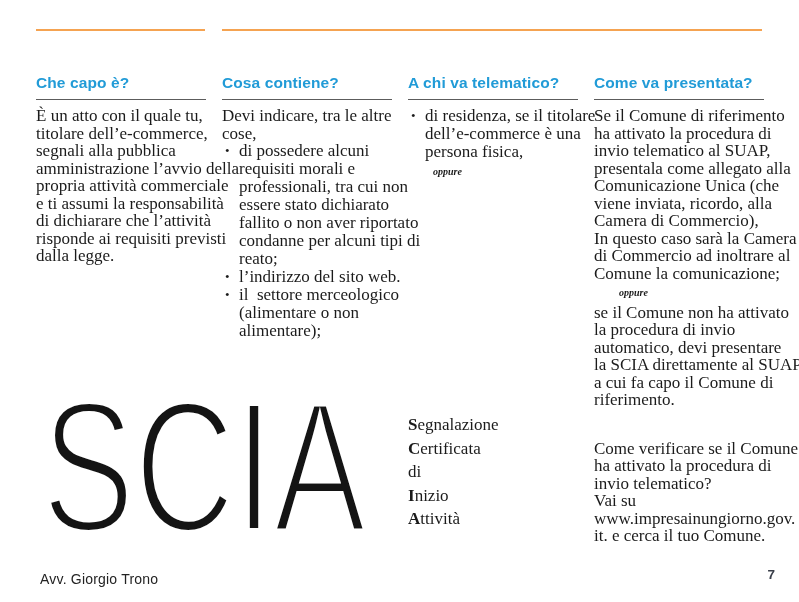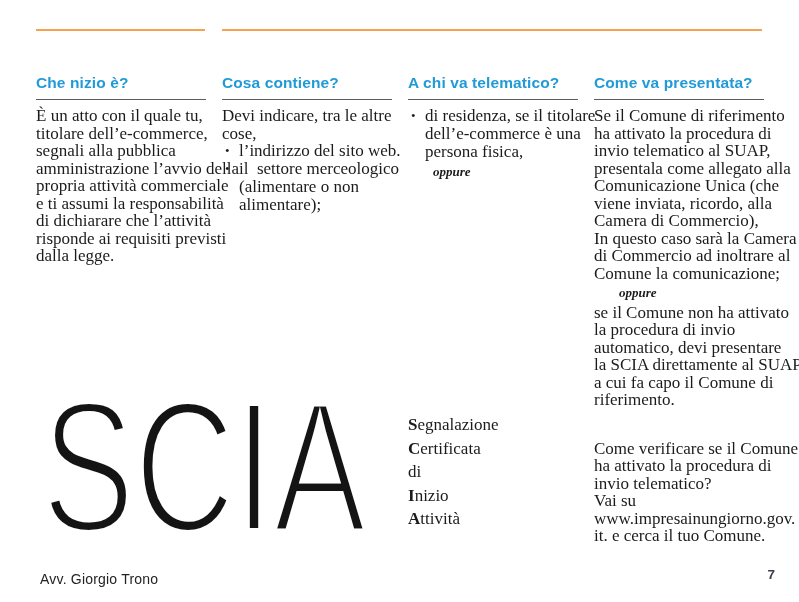--- a/index.html
+++ b/index.html
@@ -37,21 +37,21 @@
     white-space: pre; margin: 0;
   }
   ul.bullets { list-style: none; margin: 0; padding: 0; }
   ul.bullets li { position: relative; padding-left: 17px; }
   ul.bullets li::before {
     content: "\2022";
     position: absolute; left: 3px; top: 0;
     font-size: 13px; line-height: 17.5px;
   }
   .connector {
-    font-size: 13px; line-height: 17.5px;
+    font-size: 10px; line-height: 17.5px;
     font-weight: 700; font-style: italic;
     margin: 2px 0 2px 25px;
   }
   .para-gap { margin-top: 31px; }
 
   .scia-wordmark { position: absolute; left: 42px; top: 398px; }
   .scia-wordmark text {
     font-family: "Liberation Sans", sans-serif;
     font-size: 185px; font-weight: 100;
     fill: #141414; stroke: #ffffff; stroke-width: 6px;
@@ -76,39 +76,46 @@
 <body>
 
 <div class="slide">
 
   <div class="top-rule left"></div>
   <div class="top-rule right"></div>
 
   <div class="columns">
 
     <section class="col">
-      <h2>Che nizio è?</h2>
+      <h2>Che capo è?</h2>
       <div class="hrule"></div>
       <p class="body">È un atto con il quale tu,
 titolare dell’e-commerce,
 segnali alla pubblica
 amministrazione l’avvio della
 propria attività commerciale
 e ti assumi la responsabilità
 di dichiarare che l’attività
 risponde ai requisiti previsti
 dalla legge.</p>
     </section>
 
     <section class="col">
       <h2>Cosa contiene?</h2>
       <div class="hrule"></div>
       <p class="intro">Devi indicare, tra le altre
 cose,</p>
       <ul class="bullets">
+        <li><span class="bullet-text">di possedere alcuni
+requisiti morali e
+professionali, tra cui non
+essere stato dichiarato
+fallito o non aver riportato
+condanne per alcuni tipi di
+reato;</span></li>
         <li><span class="bullet-text">l’indirizzo del sito web.</span></li>
         <li><span class="bullet-text">il  settore merceologico
 (alimentare o non
 alimentare);</span></li>
       </ul>
     </section>
 
     <section class="col">
       <h2>A chi va telematico?</h2>
       <div class="hrule"></div>

